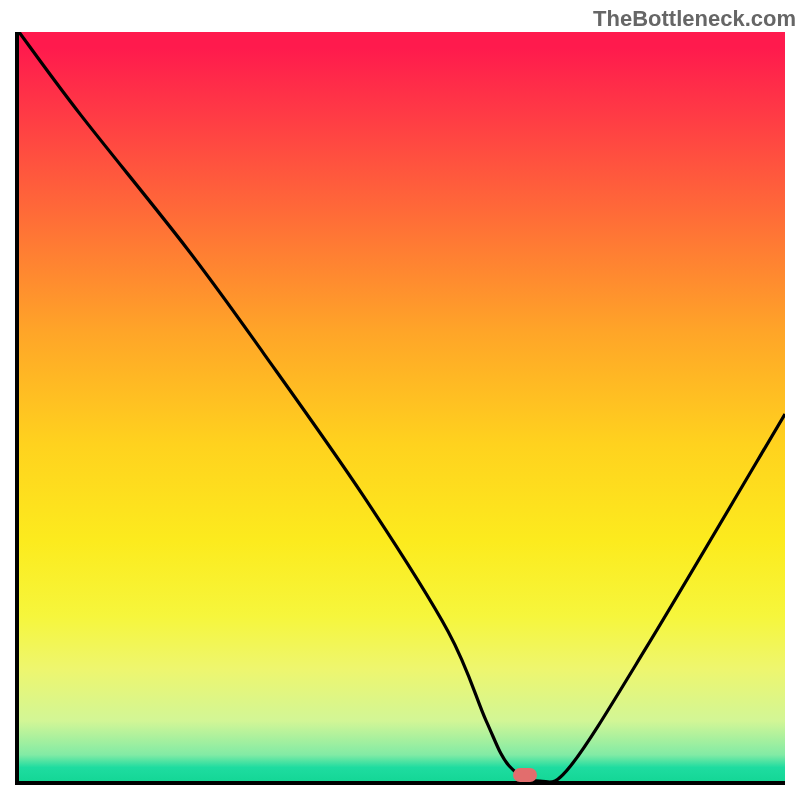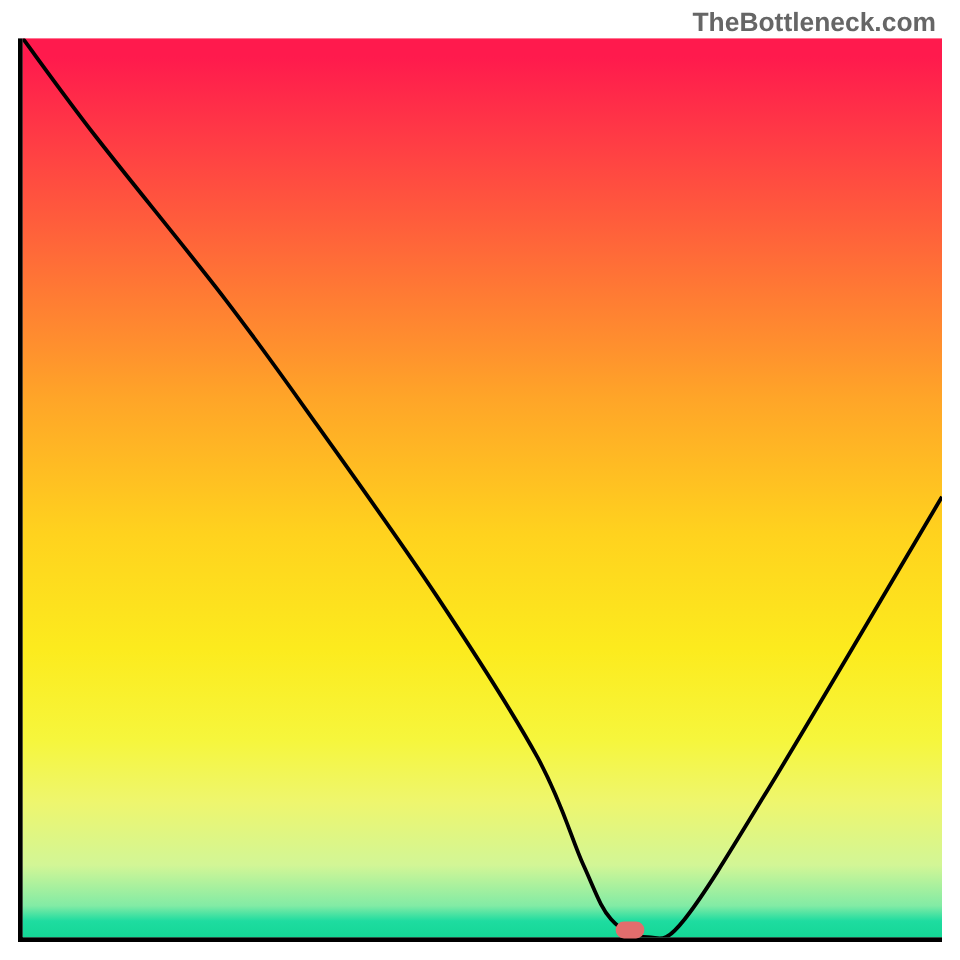--- a/index.html
+++ b/index.html
@@ -7,21 +7,21 @@
     width: 800px;
     height: 800px;
     background: #ffffff;
     font-family: Arial, Helvetica, sans-serif;
     position: relative;
     overflow: hidden;
   }
   .watermark {
     position: absolute;
     top: 6px;
-    right: 20px;
+    right: 4px;
     font-size: 22px;
     font-weight: bold;
     color: #666666;
     z-index: 10;
   }
   .plot {
     position: absolute;
     left: 15px;
     top: 32px;
     width: 770px;

